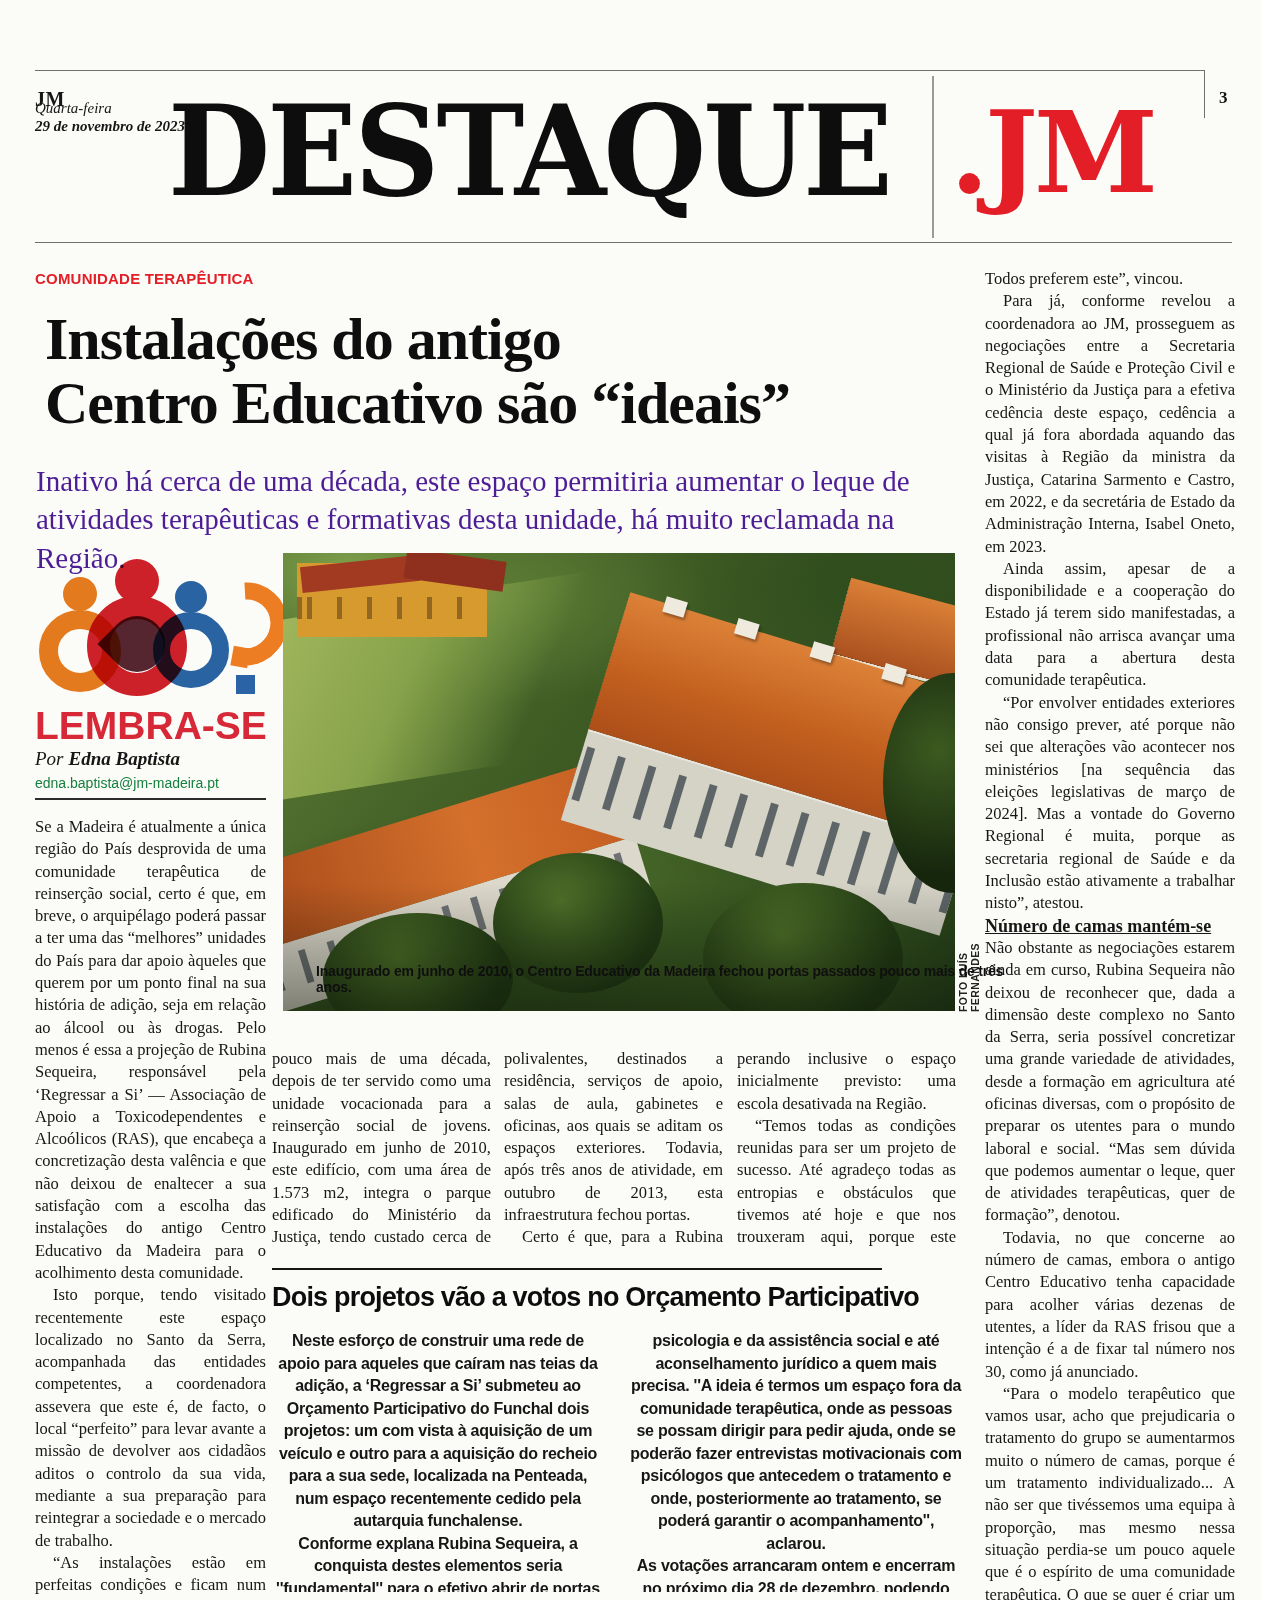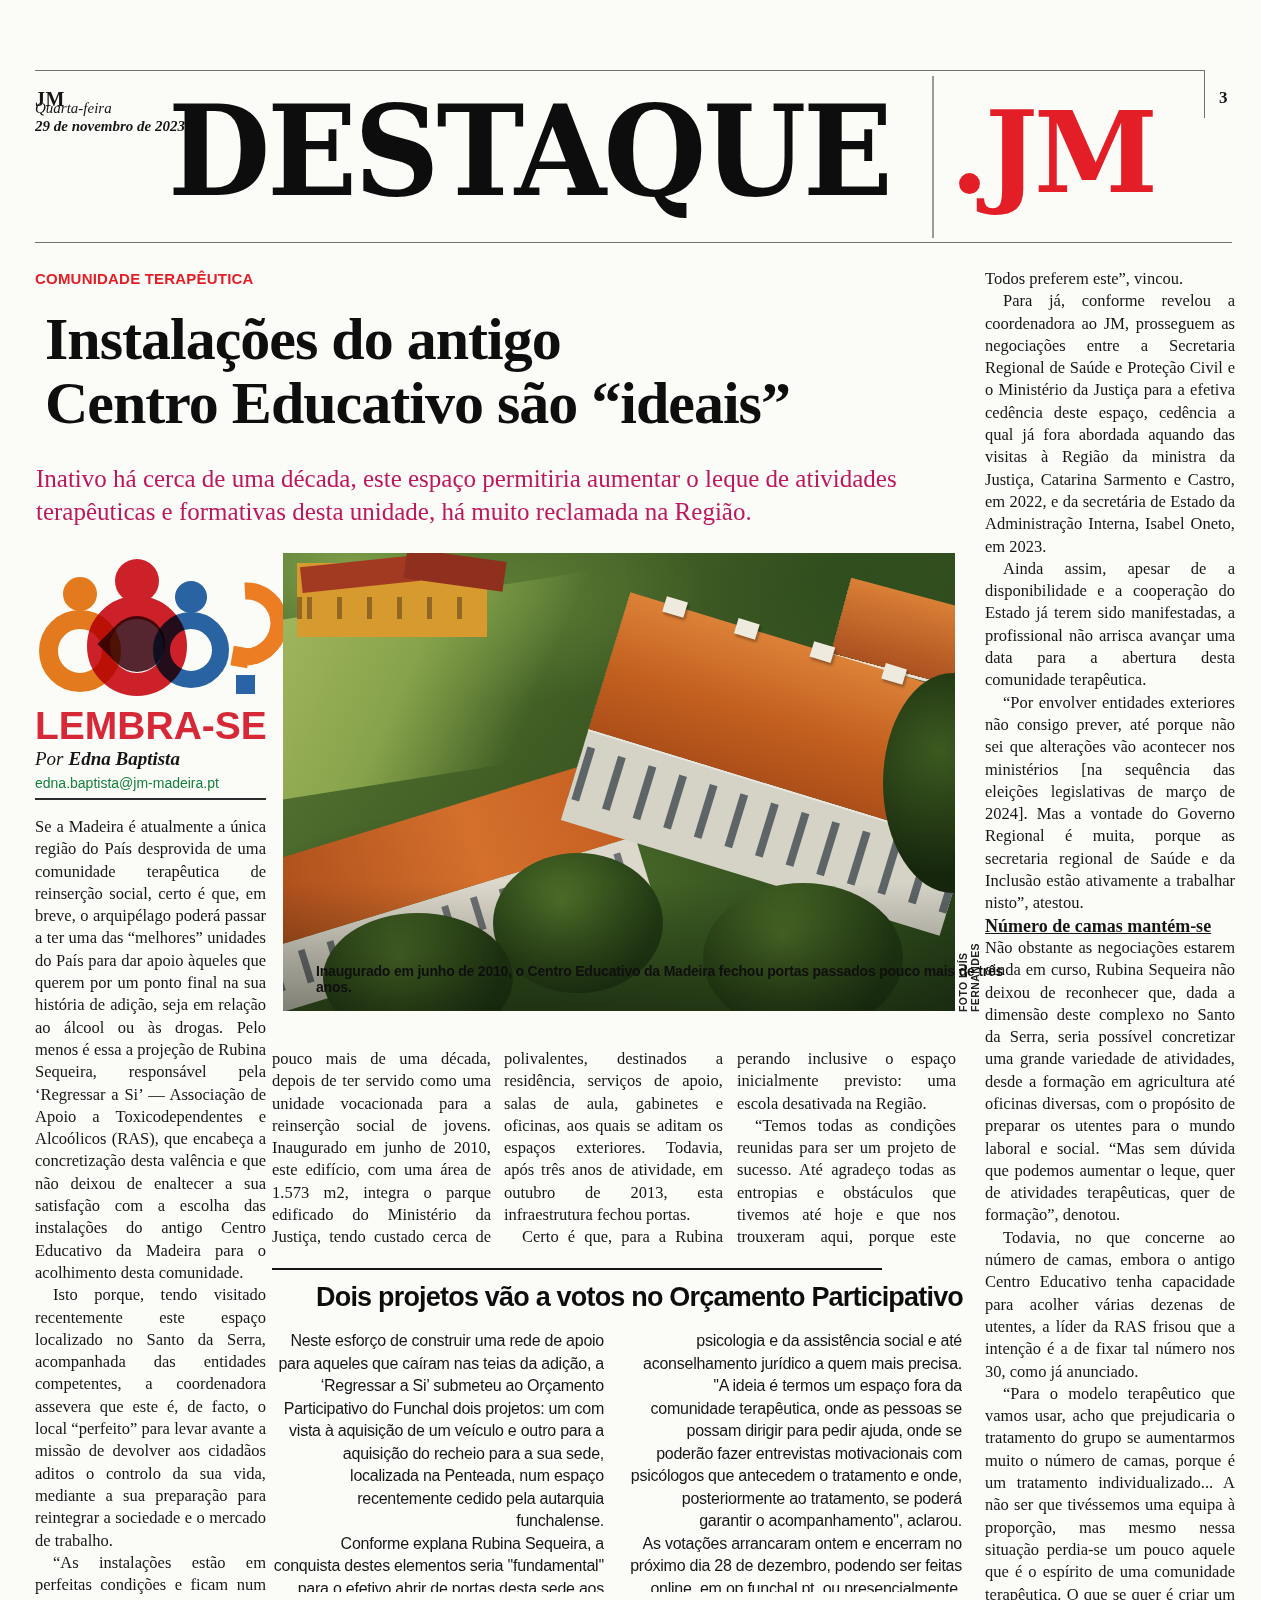--- a/index.html
+++ b/index.html
@@ -15,21 +15,21 @@
   .masthead{font-family:"DejaVu Serif",serif;font-weight:bold;font-size:118px;line-height:.95;
             letter-spacing:-3px;transform:scaleY(1.06);transform-origin:top left;color:#0d0d0d;}
   .brandred{font-family:"DejaVu Serif",serif;font-weight:bold;font-size:112px;line-height:.95;
             color:#e31e26;letter-spacing:-4px;}
   .pagenum{font-weight:bold;font-size:17px;}
 
   
   .kicker{color:#e31e26;font-family:"Liberation Sans",sans-serif;font-weight:bold;font-size:15px;
           letter-spacing:.2px;}
   .headline{font-weight:bold;font-size:60px;line-height:1.06;letter-spacing:-1px;color:#0e0e0e;}
-  .deck{font-size:25px;line-height:1.32;color:#be185d;}
+  .deck{font-size:29px;line-height:1.32;color:#4c1d95;}
 
   
   .logo-art{position:relative;height:152px;}
   .donut{position:absolute;border-radius:50%;mix-blend-mode:multiply;}
   .donut::before{content:"";position:absolute;border-radius:50%;}
   .d-orange{left:4px;top:58px;width:44px;height:44px;border:19px solid #e87c1e;}
   .d-orange::before{left:5px;top:-52px;width:34px;height:34px;background:#e87c1e;}
   .d-red{left:52px;top:44px;width:54px;height:54px;border:23px solid #d02129;}
   .d-red::before{left:5px;top:-60px;width:44px;height:44px;background:#d02129;}
   .d-blue{left:118px;top:60px;width:42px;height:42px;border:17px solid #2a64a6;}
@@ -96,22 +96,22 @@
 
   .caption{font-family:"Liberation Sans",sans-serif;font-weight:bold;font-size:14px;
            letter-spacing:-.2px;color:#0f0f0f;}
   .credit{font-family:"Liberation Sans",sans-serif;font-weight:bold;font-size:10.5px;color:#222;
           letter-spacing:.4px;writing-mode:vertical-rl;transform:rotate(180deg);}
 
   
   .subrule{background:#151515;}
   .subtitle{font-family:"Liberation Sans",sans-serif;font-weight:bold;font-size:27px;
             letter-spacing:-.8px;color:#0d0d0d;}
-  .subbody{font-family:"Liberation Sans",sans-serif;font-weight:normal;font-size:16px;
-           line-height:22.5px;letter-spacing:-.25px;text-align:right;overflow:hidden;}
+  .subbody{font-family:"Liberation Sans",sans-serif;font-weight:bold;font-size:16px;
+           line-height:22.5px;letter-spacing:-.25px;text-align:center;overflow:hidden;}
   .subbody p{margin:0;}
 </style>
 </head>
 <body>
 
 <div id="page">
 
   <div class="abs rule" style="left:35px;top:70px;width:1170px;height:1px;"></div>
   <div class="abs rule" style="left:1204px;top:70px;width:1px;height:48px;"></div>
   <div class="abs pagenum" style="left:1219px;top:88px;">3</div>
@@ -207,21 +207,21 @@
     <p class="ind">Ainda assim, apesar de a disponibilidade e a cooperação do Estado já terem sido manifestadas, a profissional não arrisca avançar uma data para a abertura desta comunidade terapêutica.</p>
     <p class="ind">“Por envolver entidades exteriores não consigo prever, até porque não sei que alterações vão acontecer nos ministérios [na sequência das eleições legislativas de março de 2024]. Mas a vontade do Governo Regional é muita, porque as secretaria regional de Saúde e da Inclusão estão ativamente a trabalhar nisto”, atestou.</p>
     <p class="subhead">Número de camas mantém-se</p>
     <p>Não obstante as negociações estarem ainda em curso, Rubina Sequeira não deixou de reconhecer que, dada a dimensão deste complexo no Santo da Serra, seria possível concretizar uma grande variedade de atividades, desde a formação em agricultura até oficinas diversas, com o propósito de preparar os utentes para o mundo laboral e social. “Mas sem dúvida que podemos aumentar o leque, quer de atividades terapêuticas, quer de formação”, denotou.</p>
     <p class="ind">Todavia, no que concerne ao número de camas, embora o antigo Centro Educativo tenha capacidade para acolher várias dezenas de utentes, a líder da RAS frisou que a intenção é a de fixar tal número nos 30, como já anunciado.</p>
     <p class="ind">“Para o modelo terapêutico que vamos usar, acho que prejudicaria o tratamento do grupo se aumentarmos muito o número de camas, porque é um tratamento individualizado... A não ser que tivéssemos uma equipa à proporção, mas mesmo nessa situação perdia-se um pouco aquele que é o espírito de uma comunidade terapêutica. O que se quer é criar um ambiente familiar, para que [os utentes] tenham sentimento de pertença”, explanou.</p>
 
   </div>
 
   <div class="abs subrule" style="left:272px;top:1268px;width:610px;height:2px;"></div>
-  <div class="abs subtitle" style="left:272px;top:1282px;width:690px;margin-left:44px;">Dois projetos vão a votos no Orçamento Participativo</div>
+  <div class="abs subtitle" style="left:272px;top:1282px;width:690px;">Dois projetos vão a votos no Orçamento Participativo</div>
   <div class="abs subbody" style="left:272px;top:1330px;width:332px;height:262px;">
     <p>Neste esforço de construir uma rede de apoio para aqueles que caíram nas teias da adição, a ‘Regressar a Si’ submeteu ao Orçamento Participativo do Funchal dois projetos: um com vista à aquisição de um veículo e outro para a aquisição do recheio para a sua sede, localizada na Penteada, num espaço recentemente cedido pela autarquia funchalense.</p>
     <p>Conforme explana Rubina Sequeira, a conquista destes elementos seria ''fundamental'' para o efetivo abrir de portas desta sede aos seus utentes, dado que o propósito desta centralidade é o de receber e dar apoio nas áreas da</p>
   </div>
   <div class="abs subbody" style="left:630px;top:1330px;width:332px;height:262px;">
     <p>psicologia e da assistência social e até aconselhamento jurídico a quem mais precisa. ''A ideia é termos um espaço fora da comunidade terapêutica, onde as pessoas se possam dirigir para pedir ajuda, onde se poderão fazer entrevistas motivacionais com psicólogos que antecedem o tratamento e onde, posteriormente ao tratamento, se poderá garantir o acompanhamento'', aclarou.</p>
     <p>As votações arrancaram ontem e encerram no próximo dia 28 de dezembro, podendo ser feitas online, em op.funchal.pt, ou presencialmente, nas juntas de Freguesia, centros cívicos e ginásios municipais.</p>
   </div>
 
 </div>

